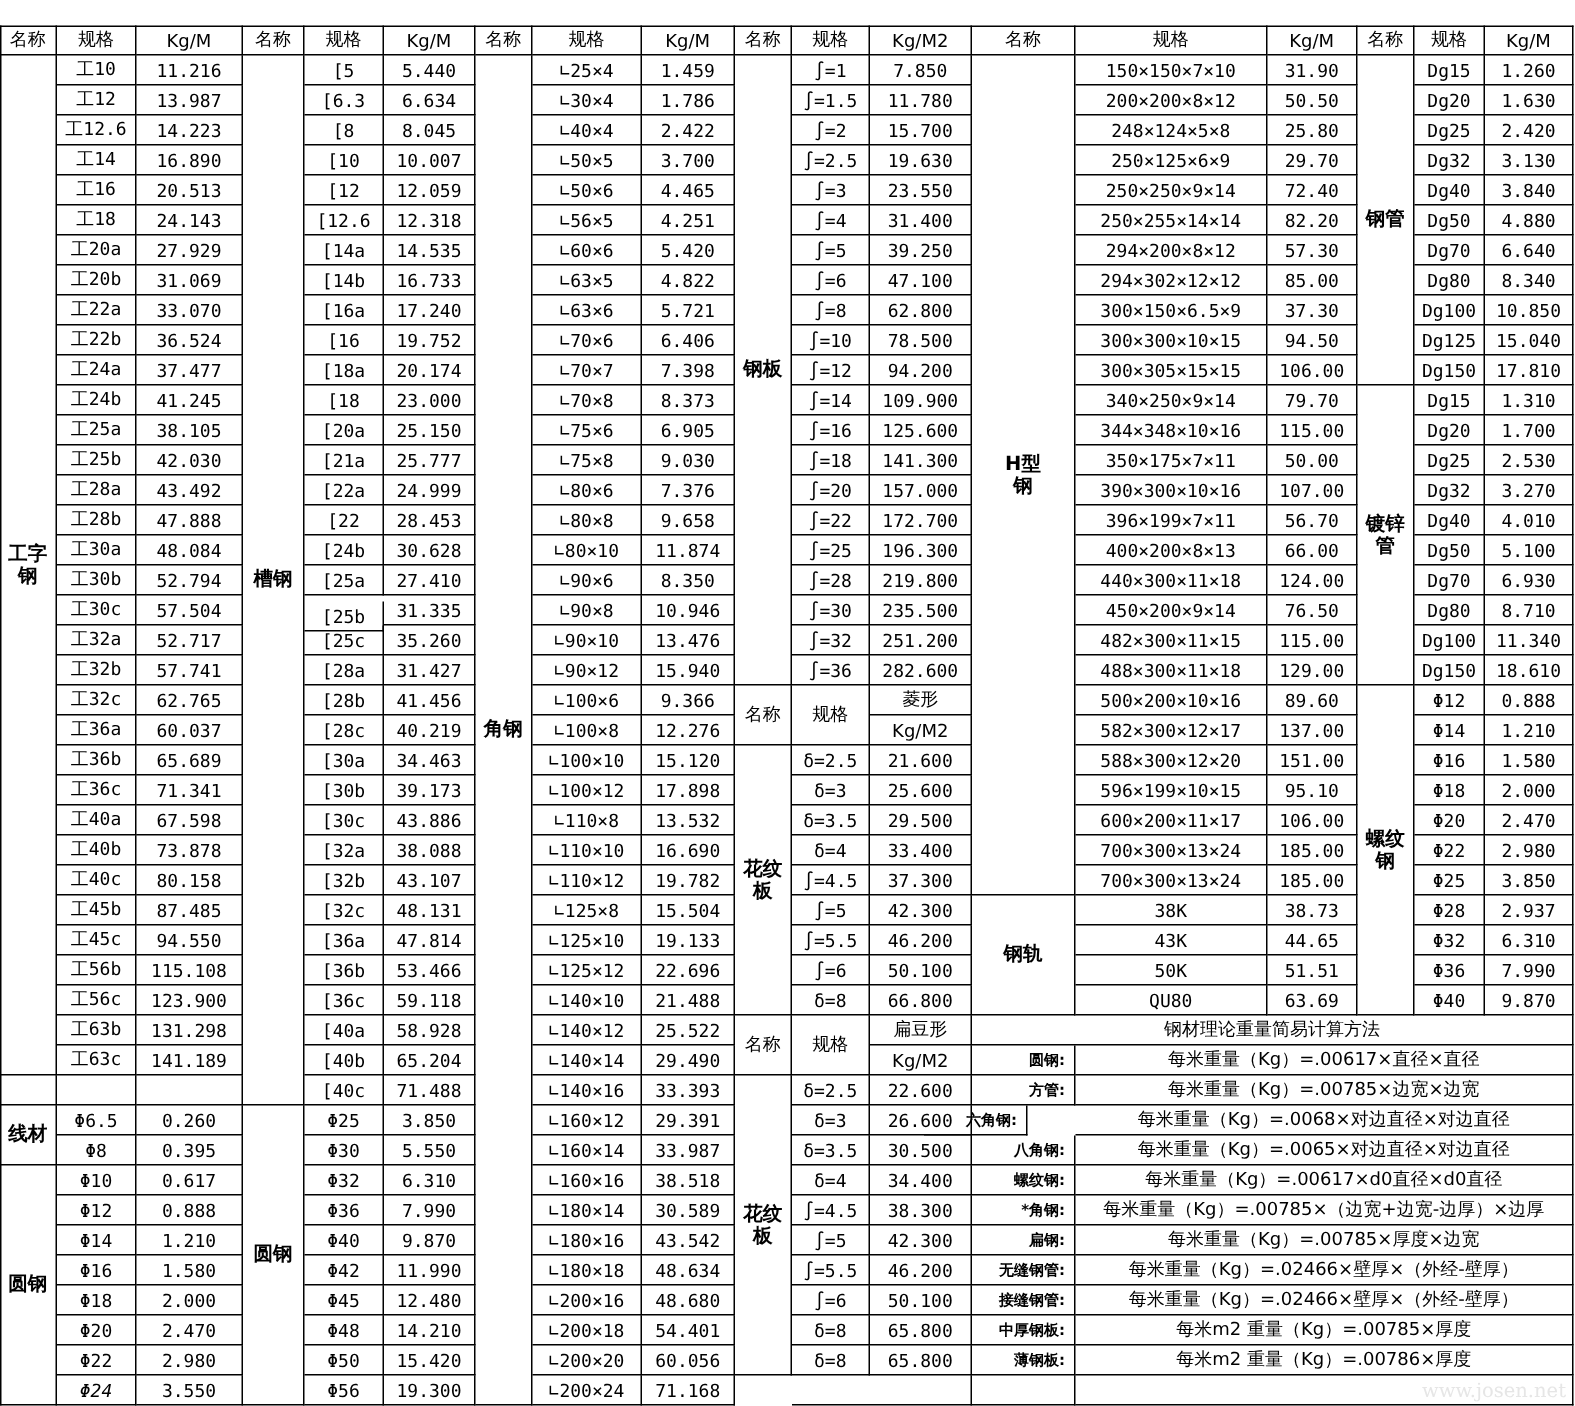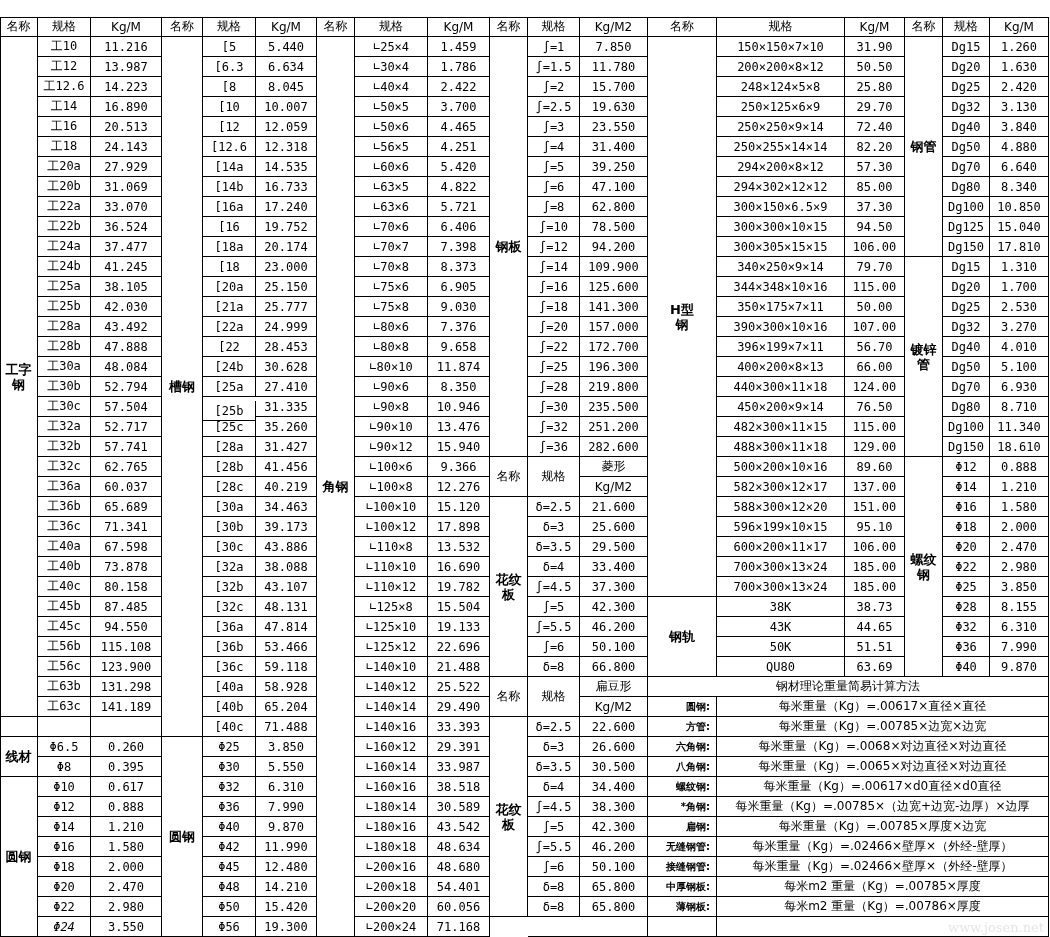--- a/index.html
+++ b/index.html
@@ -526,33 +526,33 @@
       <div class="c " style="left: 990px; width: 59px; top: 497px; height: 20px;">1.580</div>
       <div class="c " style="left: 943px; width: 47px; top: 517px; height: 20px;">Φ18</div>
       <div class="c " style="left: 990px; width: 59px; top: 517px; height: 20px;">2.000</div>
       <div class="c " style="left: 943px; width: 47px; top: 537px; height: 20px;">Φ20</div>
       <div class="c " style="left: 990px; width: 59px; top: 537px; height: 20px;">2.470</div>
       <div class="c " style="left: 943px; width: 47px; top: 557px; height: 20px;">Φ22</div>
       <div class="c " style="left: 990px; width: 59px; top: 557px; height: 20px;">2.980</div>
       <div class="c " style="left: 943px; width: 47px; top: 577px; height: 20px;">Φ25</div>
       <div class="c " style="left: 990px; width: 59px; top: 577px; height: 20px;">3.850</div>
       <div class="c " style="left: 943px; width: 47px; top: 597px; height: 20px;">Φ28</div>
-      <div class="c " style="left: 990px; width: 59px; top: 597px; height: 20px;">8.155</div>
+      <div class="c " style="left: 990px; width: 59px; top: 597px; height: 20px;">2.937</div>
       <div class="c " style="left: 943px; width: 47px; top: 617px; height: 20px;">Φ32</div>
       <div class="c " style="left: 990px; width: 59px; top: 617px; height: 20px;">6.310</div>
       <div class="c " style="left: 943px; width: 47px; top: 637px; height: 20px;">Φ36</div>
       <div class="c " style="left: 990px; width: 59px; top: 637px; height: 20px;">7.990</div>
       <div class="c " style="left: 943px; width: 47px; top: 657px; height: 20px;">Φ40</div>
       <div class="c " style="left: 990px; width: 59px; top: 657px; height: 20px;">9.870</div>
       <div class="c frm" style="left: 648px; width: 401px; top: 677px; height: 20px;">钢材理论重量简易计算方法</div>
       <div class="c lab" style="left: 648px; width: 69px; top: 697px; height: 20px;">圆钢:</div>
       <div class="c frm" style="left: 717px; width: 332px; top: 697px; height: 20px;">每米重量（Kg）=.00617×直径×直径</div>
       <div class="c lab" style="left: 648px; width: 69px; top: 717px; height: 20px;">方管:</div>
       <div class="c frm" style="left: 717px; width: 332px; top: 717px; height: 20px;">每米重量（Kg）=.00785×边宽×边宽</div>
-      <div class="c lab" style="left: 648px; width: 69px; top: 737px; height: 20px; text-align: center;">六角钢:</div>
+      <div class="c lab" style="left: 616px; width: 69px; top: 737px; height: 20px; text-align: center;">六角钢:</div>
       <div class="c frm" style="left: 717px; width: 332px; top: 737px; height: 20px;">每米重量（Kg）=.0068×对边直径×对边直径</div>
       <div class="c lab" style="left: 648px; width: 69px; top: 757px; height: 20px;">八角钢:</div>
       <div class="c frm" style="left: 717px; width: 332px; top: 757px; height: 20px;">每米重量（Kg）=.0065×对边直径×对边直径</div>
       <div class="c lab" style="left: 648px; width: 69px; top: 777px; height: 20px;">螺纹钢:</div>
       <div class="c frm" style="left: 717px; width: 332px; top: 777px; height: 20px;">每米重量（Kg）=.00617×d0直径×d0直径</div>
       <div class="c lab" style="left: 648px; width: 69px; top: 797px; height: 20px;">*角钢:</div>
       <div class="c frm" style="left: 717px; width: 332px; top: 797px; height: 20px;">每米重量（Kg）=.00785×（边宽+边宽-边厚）×边厚</div>
       <div class="c lab" style="left: 648px; width: 69px; top: 817px; height: 20px;">扁钢:</div>
       <div class="c frm" style="left: 717px; width: 332px; top: 817px; height: 20px;">每米重量（Kg）=.00785×厚度×边宽</div>
       <div class="c lab" style="left: 648px; width: 69px; top: 837px; height: 20px;">无缝钢管:</div>

